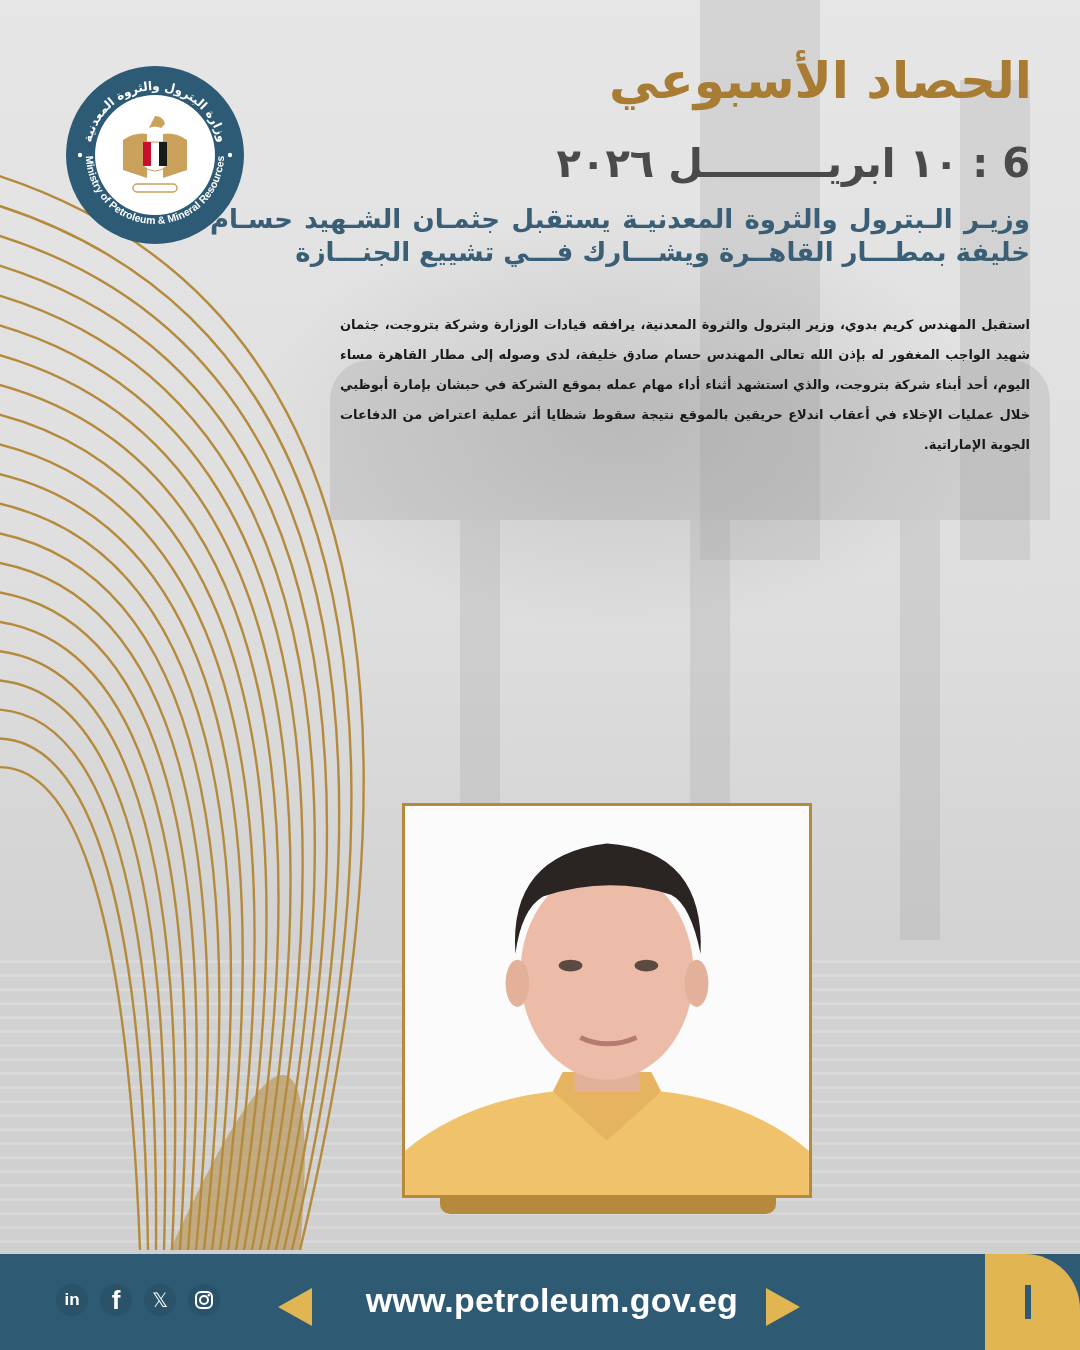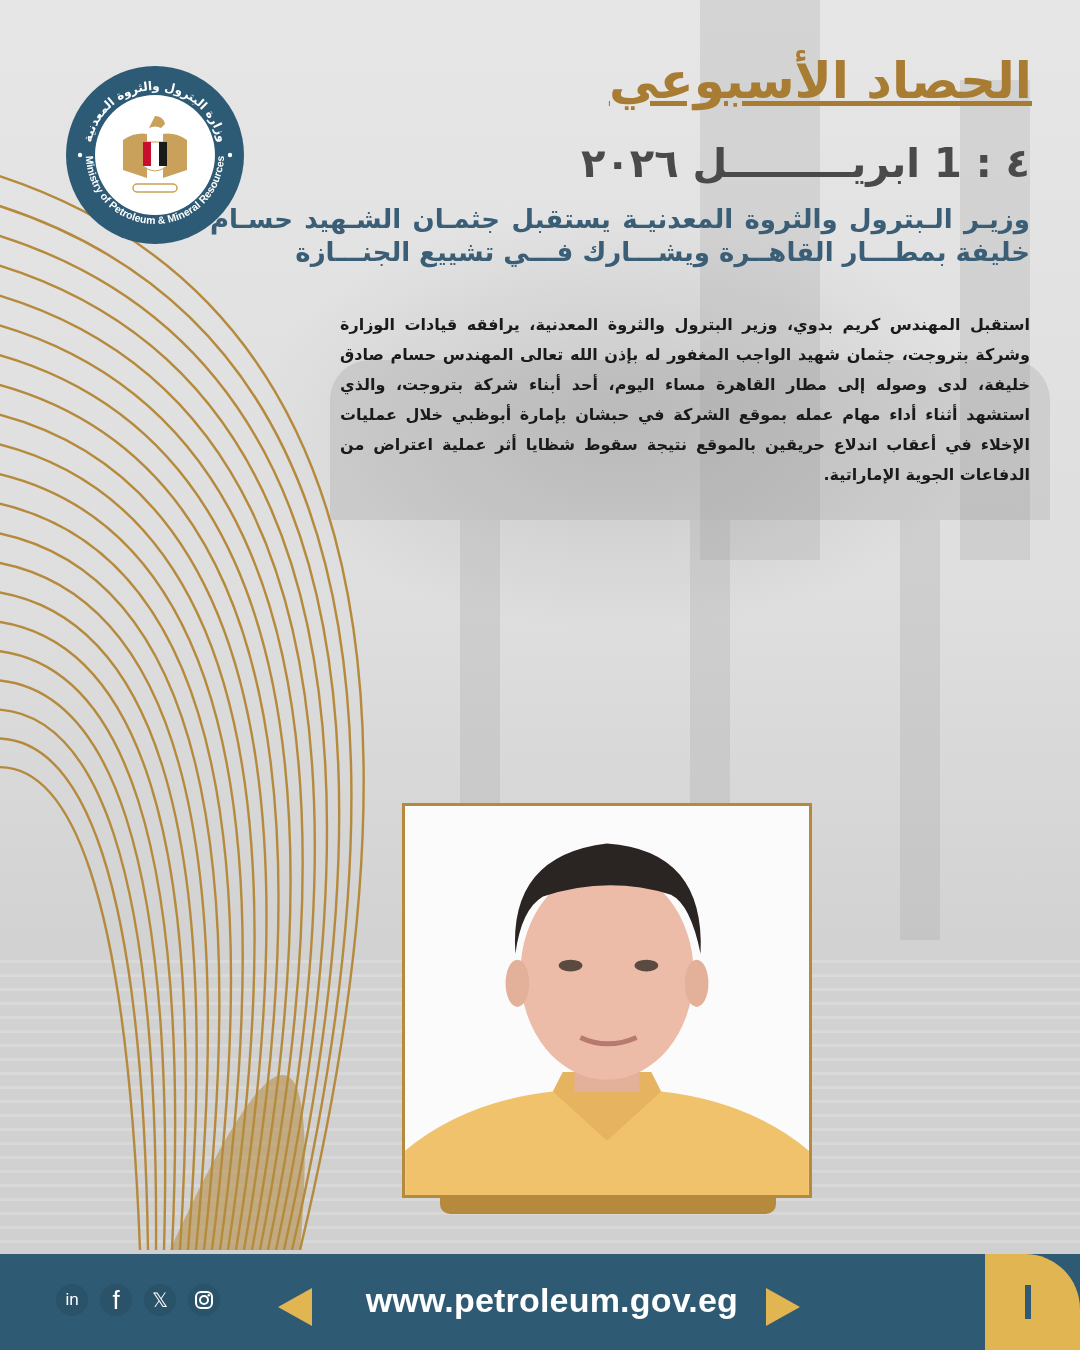--- a/index.html
+++ b/index.html
@@ -37,35 +37,34 @@
     width: 120px; height: 120px; border-radius: 50%; background: #fff;
     display: flex; align-items: center; justify-content: center;
   }
   .logo svg.ring { position: absolute; left: 0; top: 0; }
 
   .title {
     position: absolute; right: 48px; top: 52px;
     font-family: "DejaVu Sans", sans-serif; font-weight: bold;
     font-size: 50px; color: #a87c32; direction: rtl; text-align: right;
     letter-spacing: 0;
-    text-decoration: underline;
   }
   .date {
     position: absolute; right: 50px; top: 140px;
     font-weight: bold; font-size: 40px; color: #4a4a4a; direction: rtl;
   }
   .headline {
     position: absolute; right: 50px; top: 203px; width: 820px;
     font-weight: bold; font-size: 26px; line-height: 33px;
     color: #3a5e76; direction: rtl; text-align: justify; text-align-last: right;
   }
   .body {
     position: absolute; right: 50px; top: 310px; width: 690px;
     direction: rtl; color: #1a1a1a; font-weight: bold;
-    font-size: 16px; line-height: 30px; text-align: justify;
+    font-size: 13px; line-height: 30px; text-align: justify;
   }
   .body p { margin-bottom: 30px; }
 
   .photo-wrap {
     position: absolute; left: 402px; top: 803px; width: 410px; height: 395px;
     border: 3px solid #b58a3c; background: #fafafa; overflow: hidden;
   }
   .photo-base {
     position: absolute; left: 440px; top: 1194px; width: 336px; height: 20px;
     background: #b58a3c; border-radius: 0 0 10px 10px;
@@ -94,21 +93,21 @@
   }
   .arrow-r {
     position: absolute; left: 766px; top: 1288px; width: 0; height: 0;
     border-top: 19px solid transparent; border-bottom: 19px solid transparent;
     border-left: 34px solid #e0b552;
   }
   .socials { position: absolute; left: 56px; top: 1284px; display: flex; gap: 12px; }
   .soc {
     width: 32px; height: 32px; border-radius: 50%; background: #2a5369;
     display: flex; align-items: center; justify-content: center;
-    color: #fff; font-family: "Liberation Sans", sans-serif; font-weight: normal;
+    color: #fff; font-family: "Liberation Sans", sans-serif; font-weight: bold;
   }
 </style>
 </head>
 <body>
 
 <div class="bg"></div>
 <div class="rig t1"></div>
 <div class="rig t2"></div>
 <div class="rig deck"></div>
 <div class="rig leg1"></div>
@@ -165,21 +164,21 @@
       <path d="M72 30 q-12 -8 -24 -6 l0 44 24 -8 z" fill="#c9a15a"></path>
       <path d="M28 32 h24 v24 q-12 10 -24 0 z" fill="#fff" stroke="#c9a15a" stroke-width="1"></path>
       <rect x="28" y="32" width="8" height="24" fill="#c8102e"></rect>
       <rect x="44" y="32" width="8" height="24" fill="#1a1a1a"></rect>
       <rect x="18" y="74" width="44" height="8" rx="4" fill="none" stroke="#c9a15a" stroke-width="1.5"></rect>
     </svg>
   </div>
 </div>
 
 <div class="title">الحصاد الأسبوعي</div>
-<div class="date">٤ : 1 ابريـــــــــل ٢٠٢٦</div>
+<div class="date">6 : ١٠ ابريـــــــــل ٢٠٢٦</div>
 
 <div class="headline">وزيـر الـبترول والثروة المعدنيـة يستقبل جثمـان الشـهيد حسـام خليفة بمطـــار القاهــرة ويشـــارك فـــي تشييع الجنـــازة</div>
 
 <div class="body">
   <p>استقبل المهندس كريم بدوي، وزير البترول والثروة المعدنية، يرافقه قيادات الوزارة وشركة بتروجت، جثمان شهيد الواجب المغفور له بإذن الله تعالى المهندس حسام صادق خليفة، لدى وصوله إلى مطار القاهرة مساء اليوم، أحد أبناء شركة بتروجت، والذي استشهد أثناء أداء مهام عمله بموقع الشركة في حبشان بإمارة أبوظبي خلال عمليات الإخلاء في أعقاب اندلاع حريقين بالموقع نتيجة سقوط شظايا أثر عملية اعتراض من الدفاعات الجوية الإماراتية.</p>
 </div>
 
 <div class="photo-base"></div>
 <div class="photo-wrap">
   <svg class="person" viewBox="0 0 410 395" xmlns="http://www.w3.org/2000/svg">

